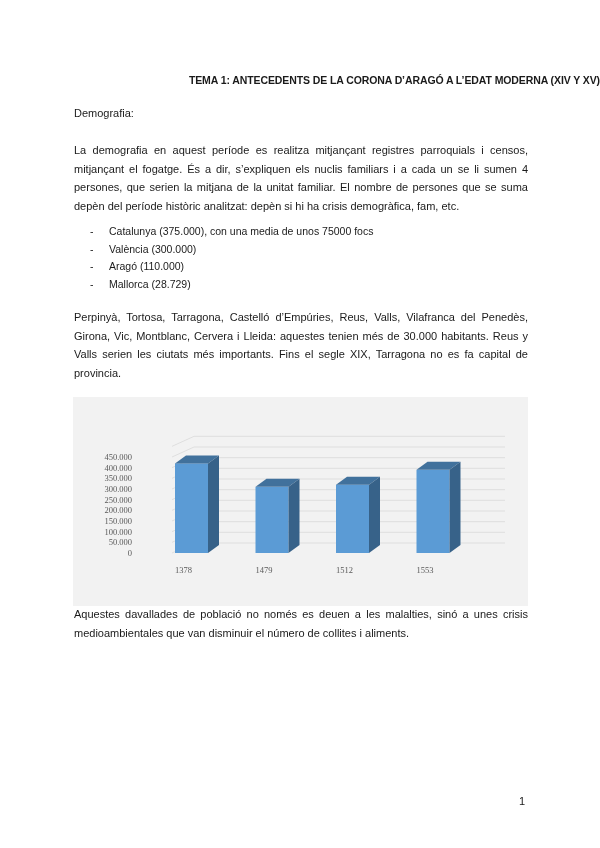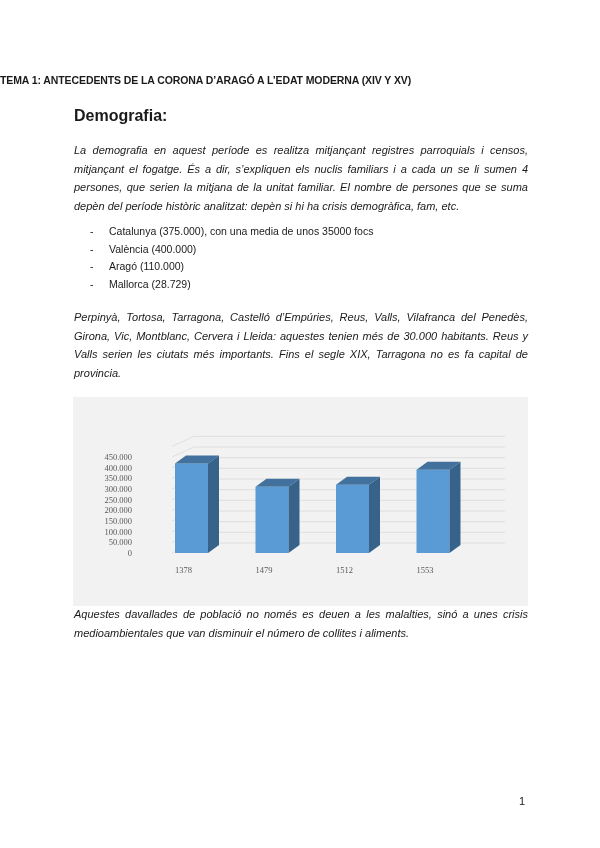--- a/index.html
+++ b/index.html
@@ -1,22 +1,22 @@
 <!DOCTYPE html>
 <html><head>
 <meta charset="utf-8">
 <style>
   html, body { margin:0; padding:0; background:#ffffff; }
   body { width:600px; height:848px; position:relative; overflow:hidden;
          font-family:"Liberation Sans", sans-serif; color:#1a1a1a; }
-  .title { position:absolute; top:74px; left:0; width:600px; text-align:left;
+  .title { position:absolute; top:74px; left:0; width:600px; text-align:right;
            font-size:10.5px; font-weight:bold; letter-spacing:-0.1px; }
-  .heading { position:absolute; top:107px; left:74px; font-size:16px; font-weight:bold; }
+  .heading { position:absolute; top:107px; left:74px; font-size:11px; font-weight:normal; }
   .para { position:absolute; left:74px; width:454px; font-size:11px; line-height:18.5px;
-          text-align:justify; margin:0;font-style:italic; }
+          text-align:justify; margin:0; }
   .p1 { top:141px; }
   .list { position:absolute; top:223px; left:90px; margin:0; padding:0; list-style:none;
           font-size:10.5px; line-height:17.5px; }
   .list li { display:flex; }
   .list .dash { width:19px; }
   .p2 { top:308px; }
   .p3 { top:605px; }
   .chart { position:absolute; left:73px; top:397px; width:455px; height:209px; background:#f2f2f2; }
   .chart svg { position:absolute; left:0; top:0; }
   .pagenum { position:absolute; top:795px; left:519px; font-size:11px; }
@@ -24,25 +24,25 @@
 </head>
 <body>
 
 <div class="title">TEMA 1: ANTECEDENTS DE LA CORONA D’ARAGÓ A L’EDAT MODERNA (XIV Y XV)</div>
 <div class="heading">Demografia:</div>
 <p class="para p1">La demografia en aquest període es realitza mitjançant registres parroquials i censos, mitjançant el fogatge. És a dir, s’expliquen els nuclis familiars i a cada un se li sumen 4 persones, que serien la mitjana de la unitat familiar. El nombre de persones que se suma depèn del període històric analitzat: depèn si hi ha crisis demogràfica, fam, etc.</p>
 
 <ul class="list">
   <li>
       <span class="dash">-</span>
-      <span>Catalunya (375.000), con una media de unos 35000 focs</span>
+      <span>Catalunya (375.000), con una media de unos 75000 focs</span>
     </li>
   <li>
       <span class="dash">-</span>
-      <span>València (400.000)</span>
+      <span>València (300.000)</span>
     </li>
   <li>
       <span class="dash">-</span>
       <span>Aragó (110.000)</span>
     </li>
   <li>
       <span class="dash">-</span>
       <span>Mallorca (28.729)</span>
     </li>
 </ul>

